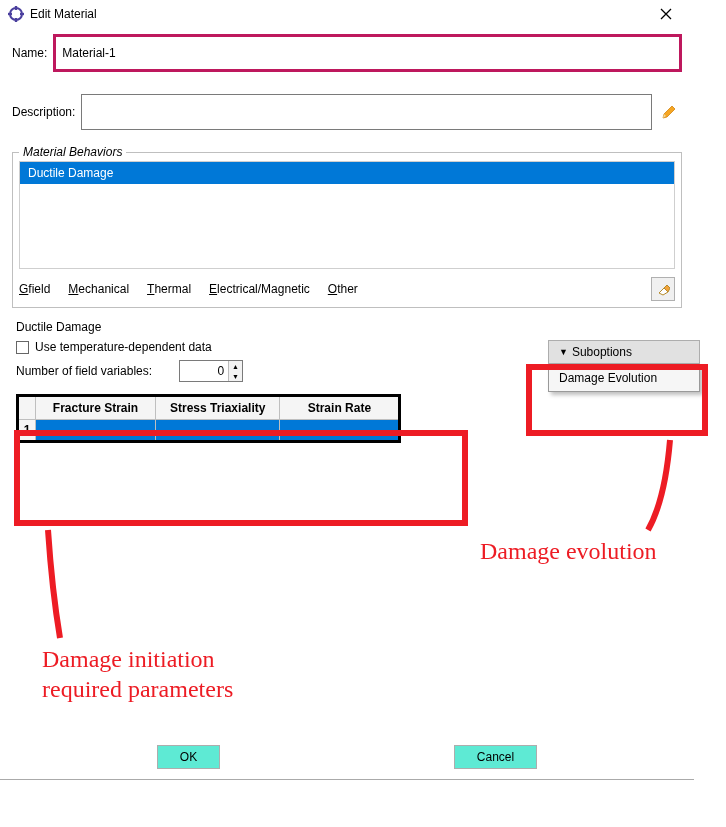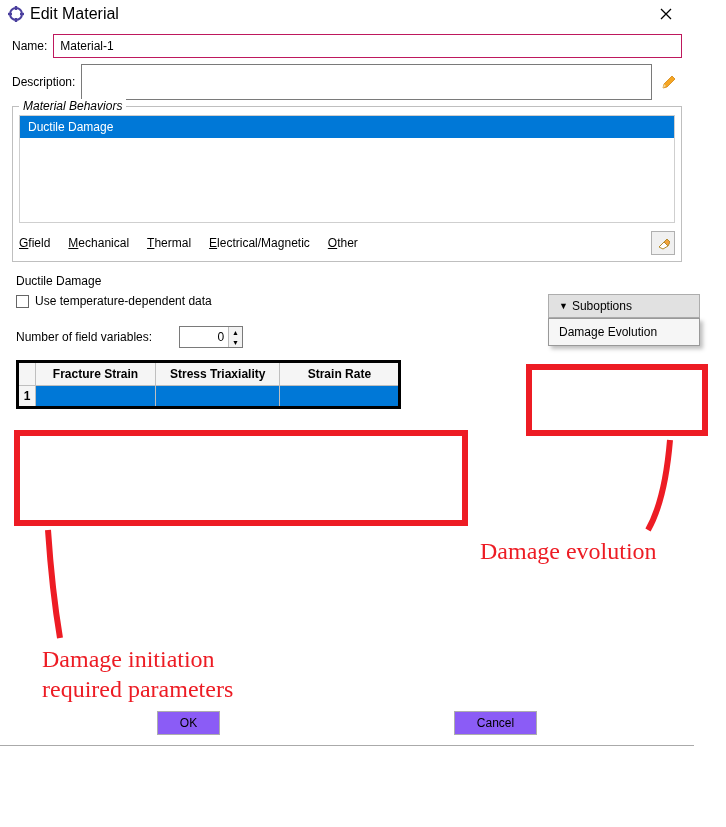--- a/index.html
+++ b/index.html
@@ -25,34 +25,34 @@
     height: 28px;
     display: flex;
     align-items: center;
     padding: 0 8px;
     background: #fff;
   }
   .titlebar .app-icon {
     width: 16px; height: 16px; margin-right: 6px;
     display: inline-flex; align-items: center; justify-content: center;
   }
-  .titlebar .title { flex: 1; font-size: 16px; }
+  .titlebar .title { flex: 1; font-size: 12px; }
   .titlebar .close {
     width: 40px; height: 24px;
     display: flex; align-items: center; justify-content: center;
     cursor: pointer;
   }
   .content { padding: 6px 12px 12px 12px; }
-  .row { display: flex; align-items: center; margin-bottom: 6px; }
+  .row { display: flex; align-items: center; margin-bottom: 22px; }
   .row label { margin-right: 6px; }
   .text-input {
     flex: 1;
-    border: 1px solid #be185d;
-    background: #fff;
-    height: 24px;
+    border: 3px solid #be185d;
+    background: #fff;
+    height: 38px;
     padding: 2px 6px;
     font-family: inherit;
     font-size: 12px;
   }
   .desc-row .textarea {
     flex: 1;
     border: 1px solid #7a7a7a;
     height: 36px;
     background: #fff;
   }
@@ -103,21 +103,21 @@
   .menubar .menu .mn { text-decoration: underline; }
   .spacer { flex: 1; }
   .square-btn {
     width: 24px; height: 24px;
     border: 1px solid #b0b0b0;
     background: #f0f0f0;
     display: flex; align-items: center; justify-content: center;
     cursor: pointer;
   }
   .section-title { margin: 12px 0 6px 4px; }
-  .checkbox-row { display: flex; align-items: center; margin: 4px 0 18px 4px; }
+  .checkbox-row { display: flex; align-items: center; margin: 4px 0 6px 4px; }
   .checkbox {
     width: 13px; height: 13px;
     border: 1px solid #666;
     background: #fff;
     margin-right: 6px;
     cursor: pointer;
   }
   .fieldvars-row { display: flex; align-items: center; margin: 0 0 12px 4px; gap: 19px; }
   .spinner {
     display: flex; align-items: stretch;
@@ -190,21 +190,21 @@
   .suboptions-menu .menu-item {
     padding: 6px 10px;
     cursor: pointer;
   }
   .button-row {
     display: flex; justify-content: space-around;
     padding: 10px 40px;
   }
   .push-btn {
     border: 1px solid #adadad;
-    background: #8b5cf6;
+    background: #5eead4;
     padding: 4px 22px;
     cursor: pointer;
     font-size: 12px;
   }
   
   .anno-box {
     position: absolute;
     border: 6px solid #ed1c24;
     pointer-events: none;
   }

